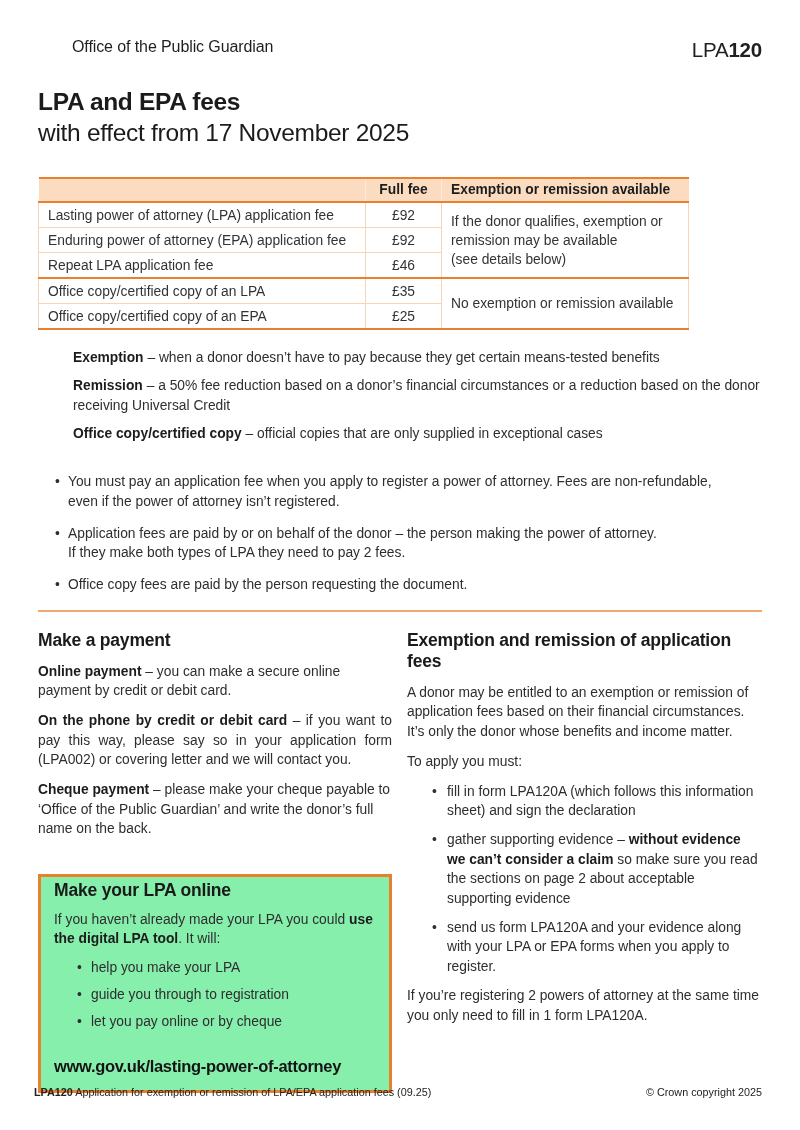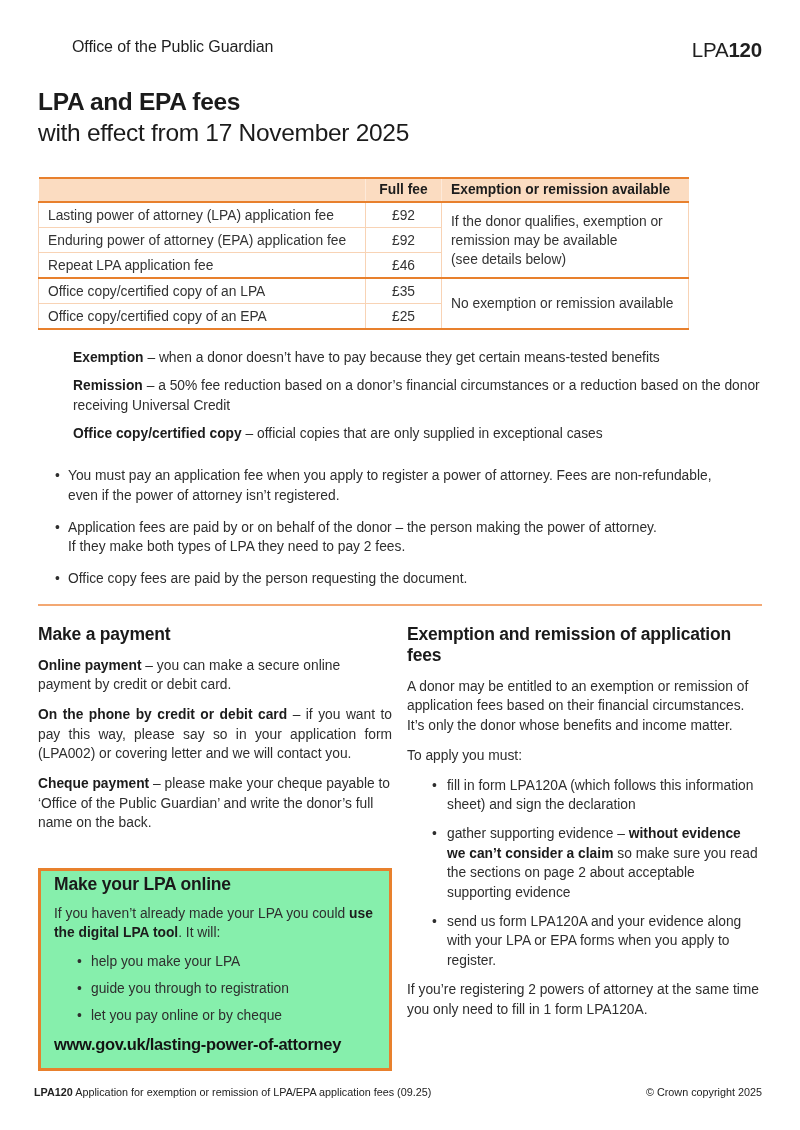--- a/index.html
+++ b/index.html
@@ -45,21 +45,21 @@
   .fees tr.grp td { border-top:2px solid #e8802d; }
   .fees tr.last td { border-bottom:2px solid #e8802d; }
   .fees td.merged { vertical-align:middle; line-height:19px; border-bottom:2px solid #e8802d; }
   .fees td.merged .blk { display:block; }
 
   
   .defs { margin-top:18px; }
   .defs p { font-size:13.8px; line-height:19.5px; margin-bottom:8.5px; color:#2e2e2e;padding-left:35px; }
   .defs strong, strong { color:#1c1c1c; }
 
-  ul.notes { list-style:none; margin-top:23px; }
+  ul.notes { list-style:none; margin-top:29px; }
   ul.notes li { position:relative; padding-left:30px; margin-bottom:12.5px; font-size:13.8px; line-height:19.5px; }
   ul.notes li::before { content:"\2022"; position:absolute; left:17px; top:0; }
   .line { display:block; }
 
   hr.rule { border:none; border-top:2px solid #f3a873; margin:15px 0 18px 0; }
 
   
   .cols { display:flex; gap:15px; }
   .col-left { width:354px; flex:none; }
   .col-right { flex:1; min-width:0; }
@@ -76,21 +76,21 @@
     margin-top:35px;
     border:3px solid #e8802d;
     background:#86efac;
     padding:3px 13px 14px 13px;
   }
   .lpa-box h2.sec { margin-bottom:9px; }
   .lpa-box p { margin-bottom:9px; }
   .lpa-box ul.colb { margin-bottom:4px; }
   .lpa-box ul.colb li { padding-left:37px; margin-bottom:7.5px; }
   .lpa-box ul.colb li::before { left:23px; }
-  .url { font-size:16.5px; font-weight:bold; color:#141414; letter-spacing:-0.3px; white-space:nowrap; margin-top:10px; text-decoration:none; display:block; }
+  .url { font-size:16.5px; font-weight:bold; color:#141414; letter-spacing:-0.3px; white-space:nowrap; margin-top:26px; text-decoration:none; display:block; }
 
   
   .footer {
     position:absolute; left:34px; right:38px; top:1086px;
     display:flex; justify-content:space-between;
     font-size:10.8px; color:#222222;
   }
   .footer .code { font-weight:bold; }
 </style>
 </head>

